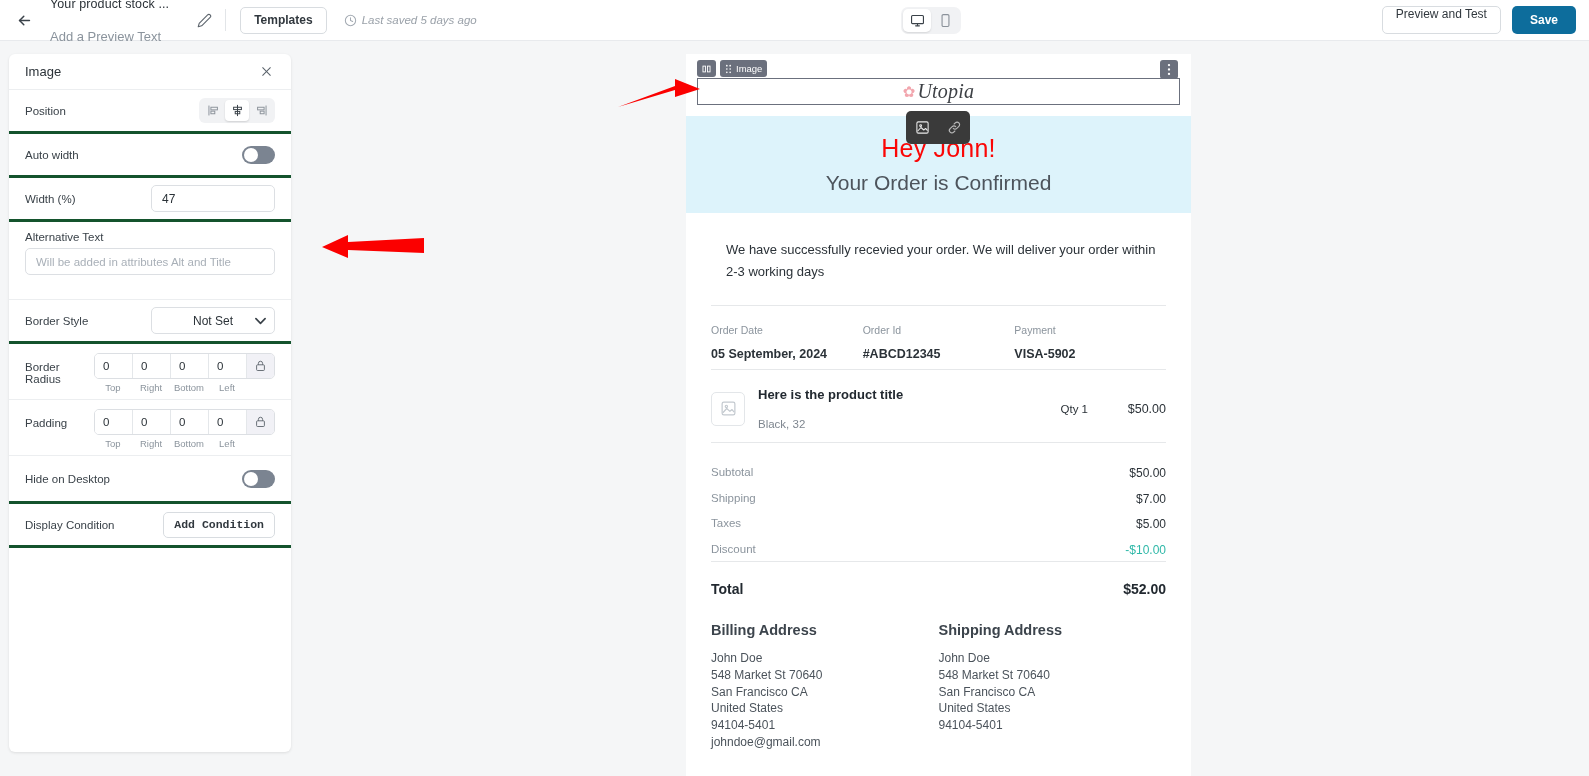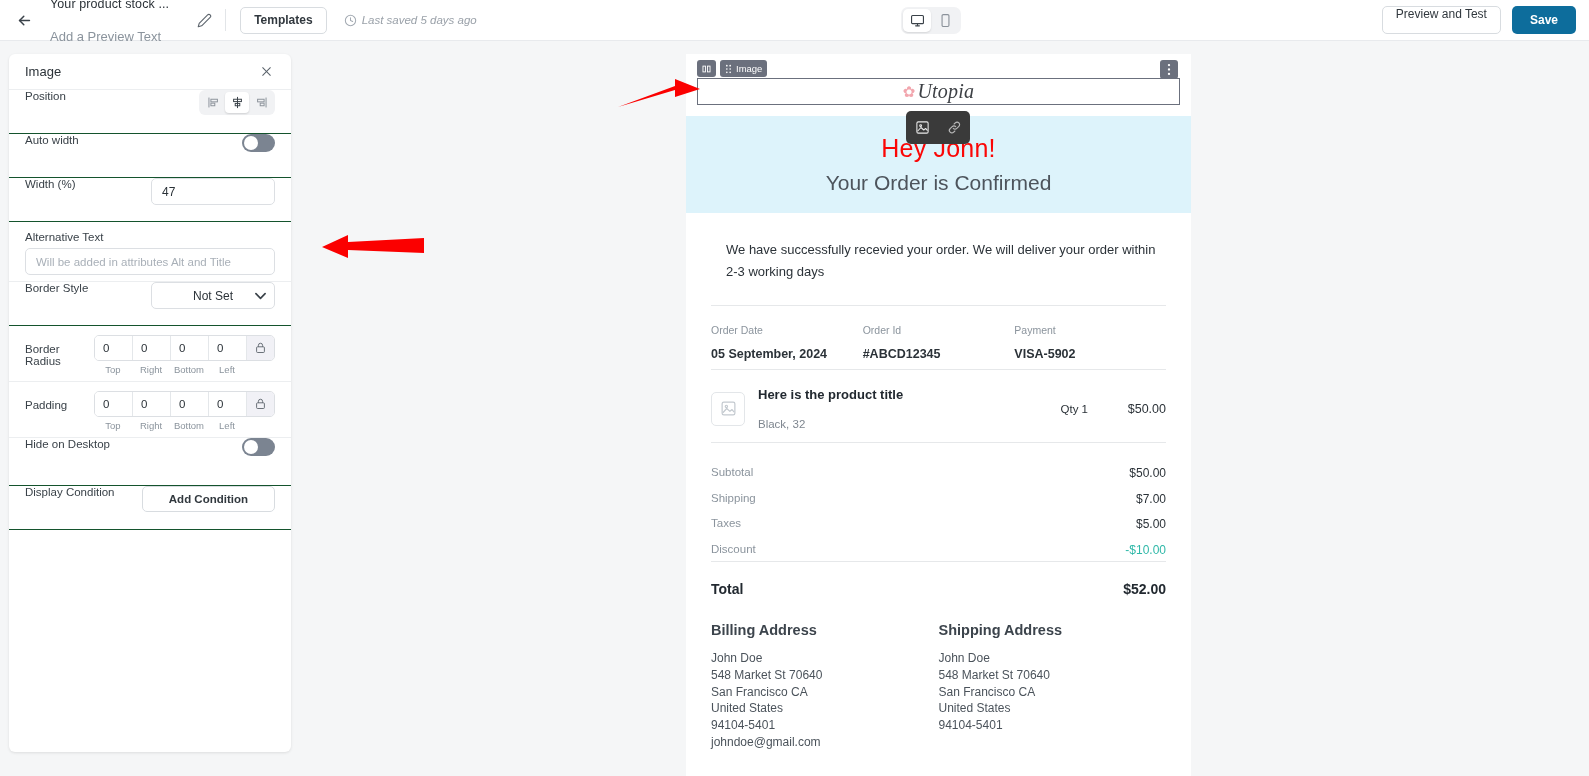--- a/index.html
+++ b/index.html
@@ -78,22 +78,22 @@
     overflow: hidden;
   }
   .panel-head {
     height: 36px; display: flex; align-items: center;
     padding: 0 16px; border-bottom: 1px solid #eceef0;
     justify-content: space-between;
   }
   .panel-title { font-size: 13px; color: #2b3238; }
   .panel-close { cursor: pointer; width: 18px; height: 18px; display:flex; align-items:center; justify-content:center; }
   .row {
-    min-height: 44px; display: flex; align-items: flex-start;
-    padding: 0 16px; border-bottom: 1px solid #14532d;
+    min-height: 44px; display: flex; align-items: center;
+    padding: 0 16px; border-bottom: 3px solid #14532d;
     justify-content: space-between;
   }
   .row-label { font-size: 11.5px; color: #3a4249; }
   .seg {
     display: flex; background: #f1f2f4; border-radius: 6px; padding: 2px;
   }
   .seg-btn {
     width: 24px; height: 21px; border-radius: 4px;
     display: flex; align-items: center; justify-content: center; cursor: pointer;
   }
@@ -105,21 +105,21 @@
   .toggle::after {
     content: ''; position: absolute; left: 2px; top: 2px;
     width: 14px; height: 14px; border-radius: 50%; background: #fff;
   }
   .txt-input {
     width: 124px; height: 27px; border: 1px solid #dcdfe3; border-radius: 5px;
     font-size: 12px; color: #2b3238; padding: 0 10px;
     font-family: "Liberation Sans", sans-serif; outline: none;
   }
   .col-row {
-    padding: 9px 16px 6px; border-bottom: 1px solid #eceef0;
+    padding: 9px 16px 24px; border-bottom: 1px solid #eceef0;
     display: flex; flex-direction: column; gap: 5px;
   }
   .col-row .sub-label { font-size: 11.5px; color: #3a4249; }
   .alt-input {
     width: 100%; height: 27px; border: 1px solid #dcdfe3; border-radius: 5px;
     font-size: 11.5px; padding: 0 10px; outline: none;
     font-family: "Liberation Sans", sans-serif; color: #2b3238;
   }
   .alt-input::placeholder { color: #a9b0b8; }
   .select-wrap { position: relative; width: 124px; }
@@ -150,23 +150,23 @@
     width: 27px; height: 24px; background: #f1f1f6;
     display: flex; align-items: center; justify-content: center; cursor: pointer;
   }
   .quad-caps {
     display: flex; margin-top: 3px;
   }
   .quad-caps span {
     width: 38px; font-size: 9.5px; color: #8b949d; text-align: center;
   }
   .cond-btn {
-    height: 26px; padding: 0 26px; border: 1px solid #d8dce0; border-radius: 5px;
+    height: 26px; padding: 0 10px; border: 1px solid #d8dce0; border-radius: 5px;
     background: #fff; font-size: 11.5px; color: #31383e; font-weight: bold;
-    display: flex; align-items: center; cursor: pointer;
+    display: flex; align-items: center; cursor: pointer; font-family: Liberation Mono, monospace;
   }
 
   
   .email {
     position: absolute; left: 686px; top: 54px;
     width: 505px; height: 722px; background: #ffffff;
   }
   .block-toolbar {
     position: absolute; left: 697px; top: 60px;
     display: flex; align-items: center; gap: 4px; z-index: 8;

